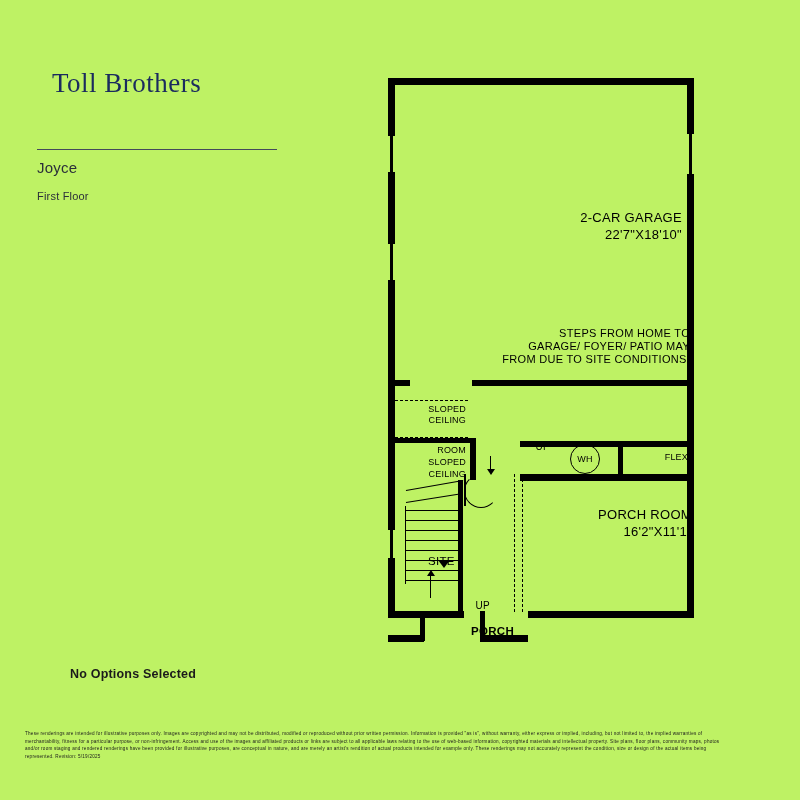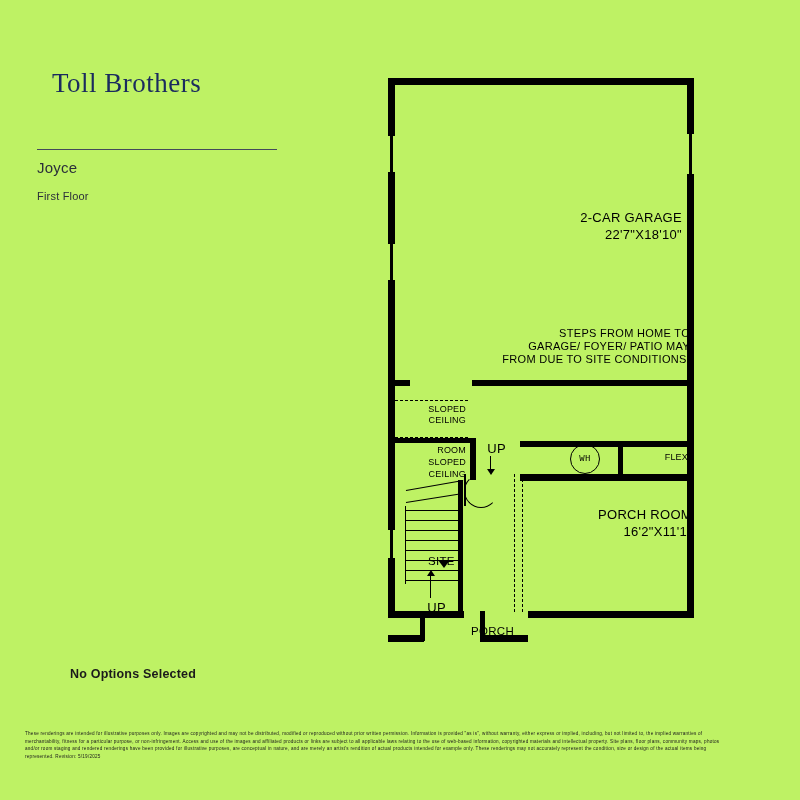--- a/index.html
+++ b/index.html
@@ -112,38 +112,38 @@
     white-space: nowrap;
   }
   .lbl.big {
     font-size: 13px;
   }
   .lbl.small {
     font-size: 9px;
     letter-spacing: 0.2px;
   }
   .lbl.tiny {
-    font-size: 13px;
+    font-size: 10px;
+    padding-left: 44px;
   }
   .lbl.note {
     font-size: 11px;
     line-height: 1.35;
   }
   .wh {
     position: absolute;
     width: 28px;
     height: 28px;
     border: 1.5px solid #000;
     border-radius: 50%;
     font-size: 9px;
     display: flex;
     align-items: center;
     justify-content: center;
     letter-spacing: 0.3px;
-    font-family: Liberation Mono, monospace;
   }
   .stair-step {
     position: absolute;
     height: 1.2px;
     background: #000;
   }
   .arrowline {
     position: absolute;
     background: #000;
     width: 1.2px;
@@ -281,16 +281,16 @@
     <div class="lbl small" style="left:16px; top:387px; width:70px;">SLOPED</div>
     <div class="lbl small" style="left:16px; top:399px; width:70px;">CEILING</div>
 
     <div class="lbl small" style="left:248px; top:382px; width:60px;">FLEX</div>
 
     <div class="lbl big" style="left:152px; top:437px; width:160px;">PORCH ROOM</div>
     <div class="lbl big" style="left:152px; top:454px; width:160px;">16'2"X11'1"</div>
 
     <div class="lbl" style="left:48px; top:485px; width:80px; text-align:left;">SITE</div>
 
-    <div class="lbl" style="left:24px; top:555px; width:110px; font-weight:normal;">PORCH</div>
+    <div class="lbl" style="left:24px; top:555px; width:110px; font-weight:bold;">PORCH</div>
 
   </div>
 </div>
 
 </body></html>

